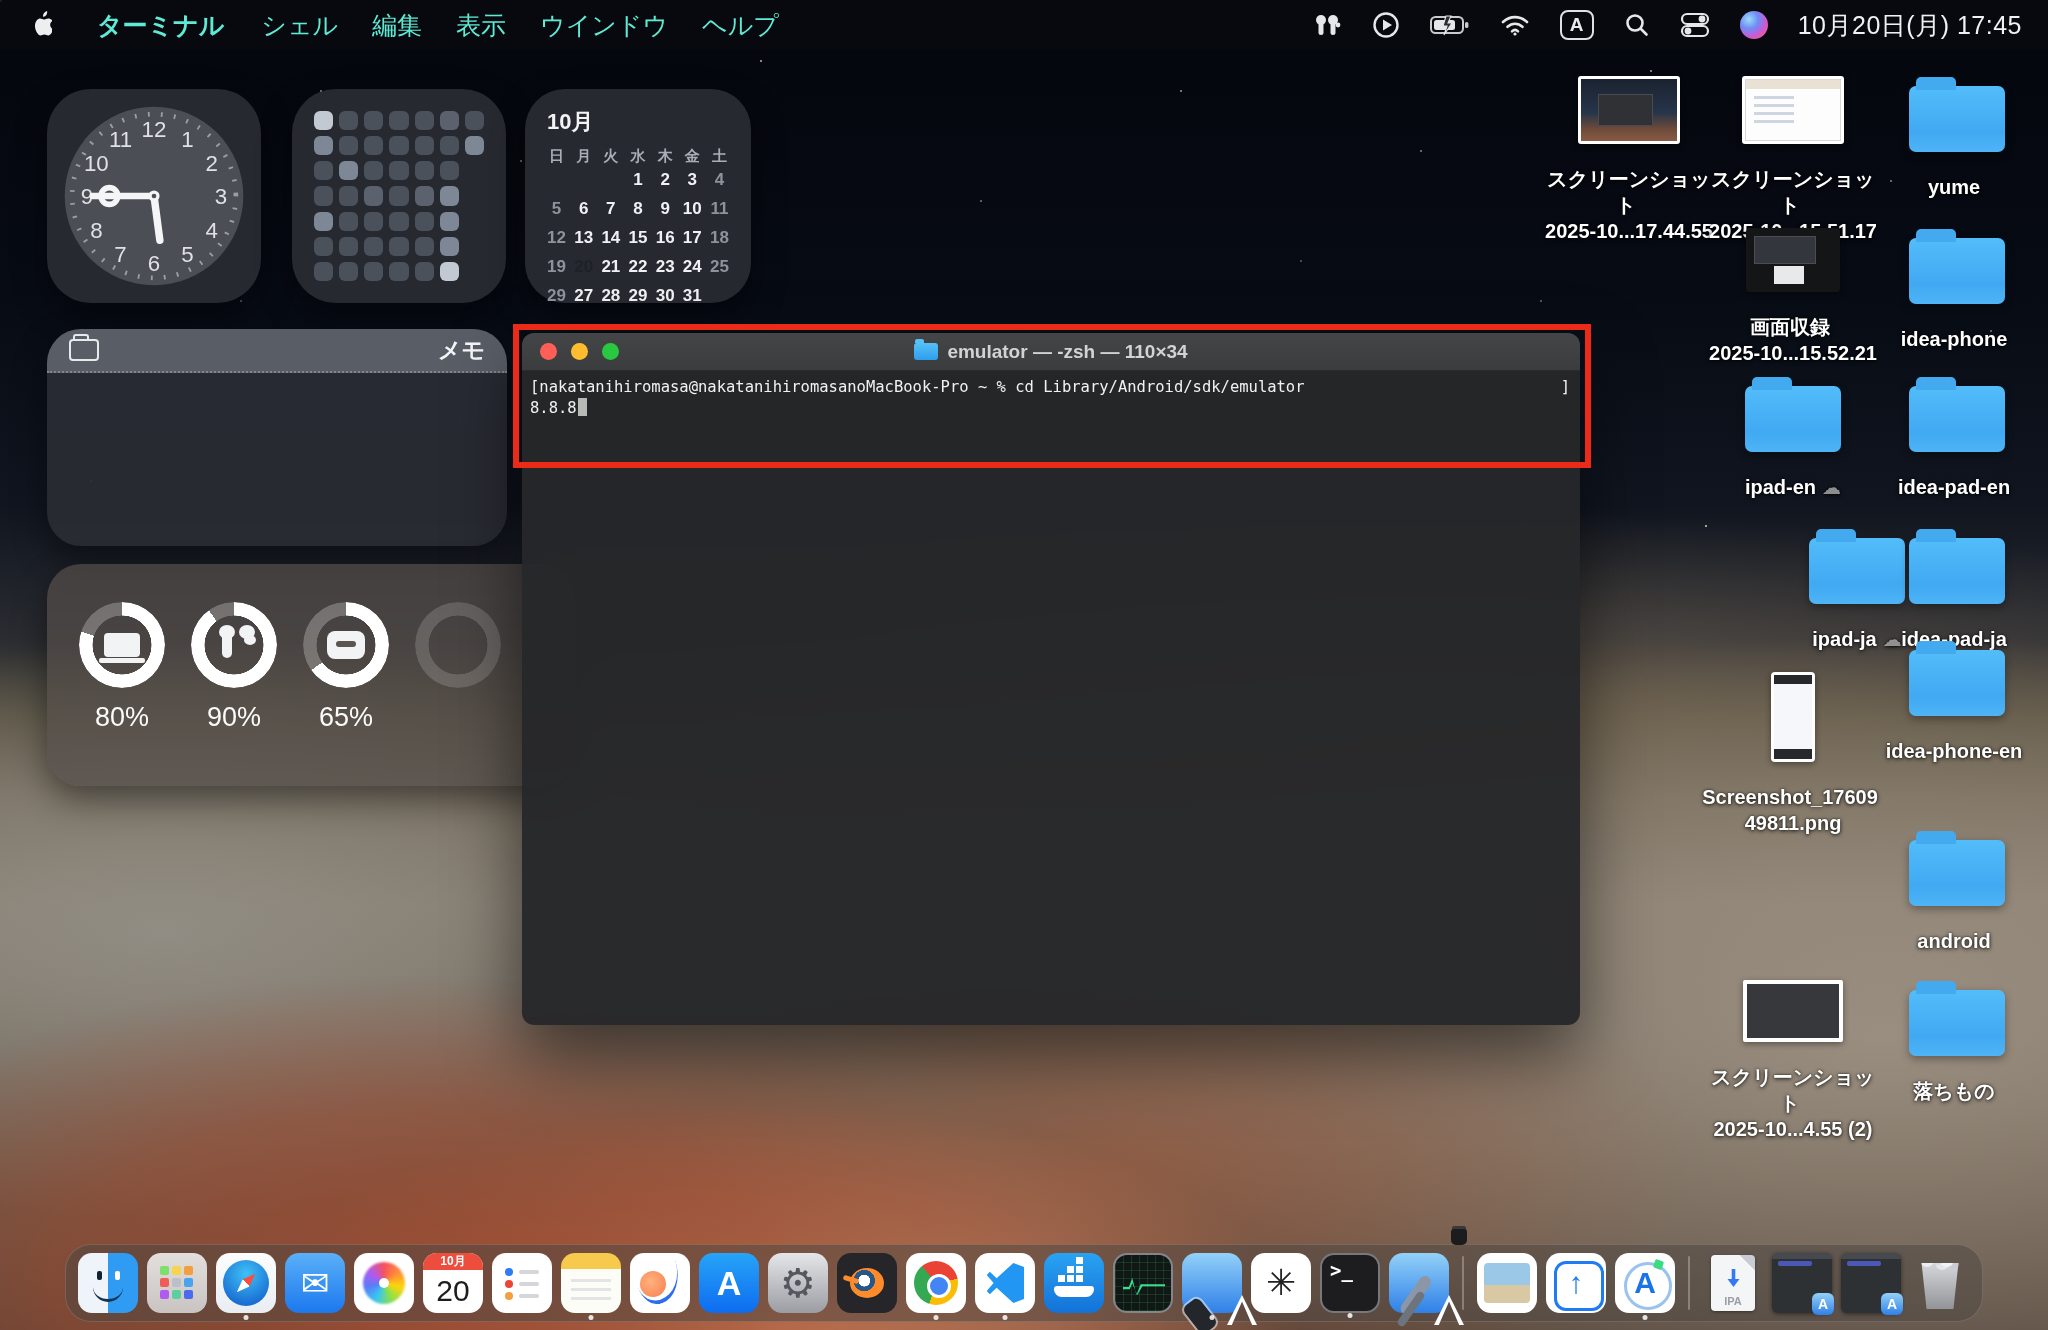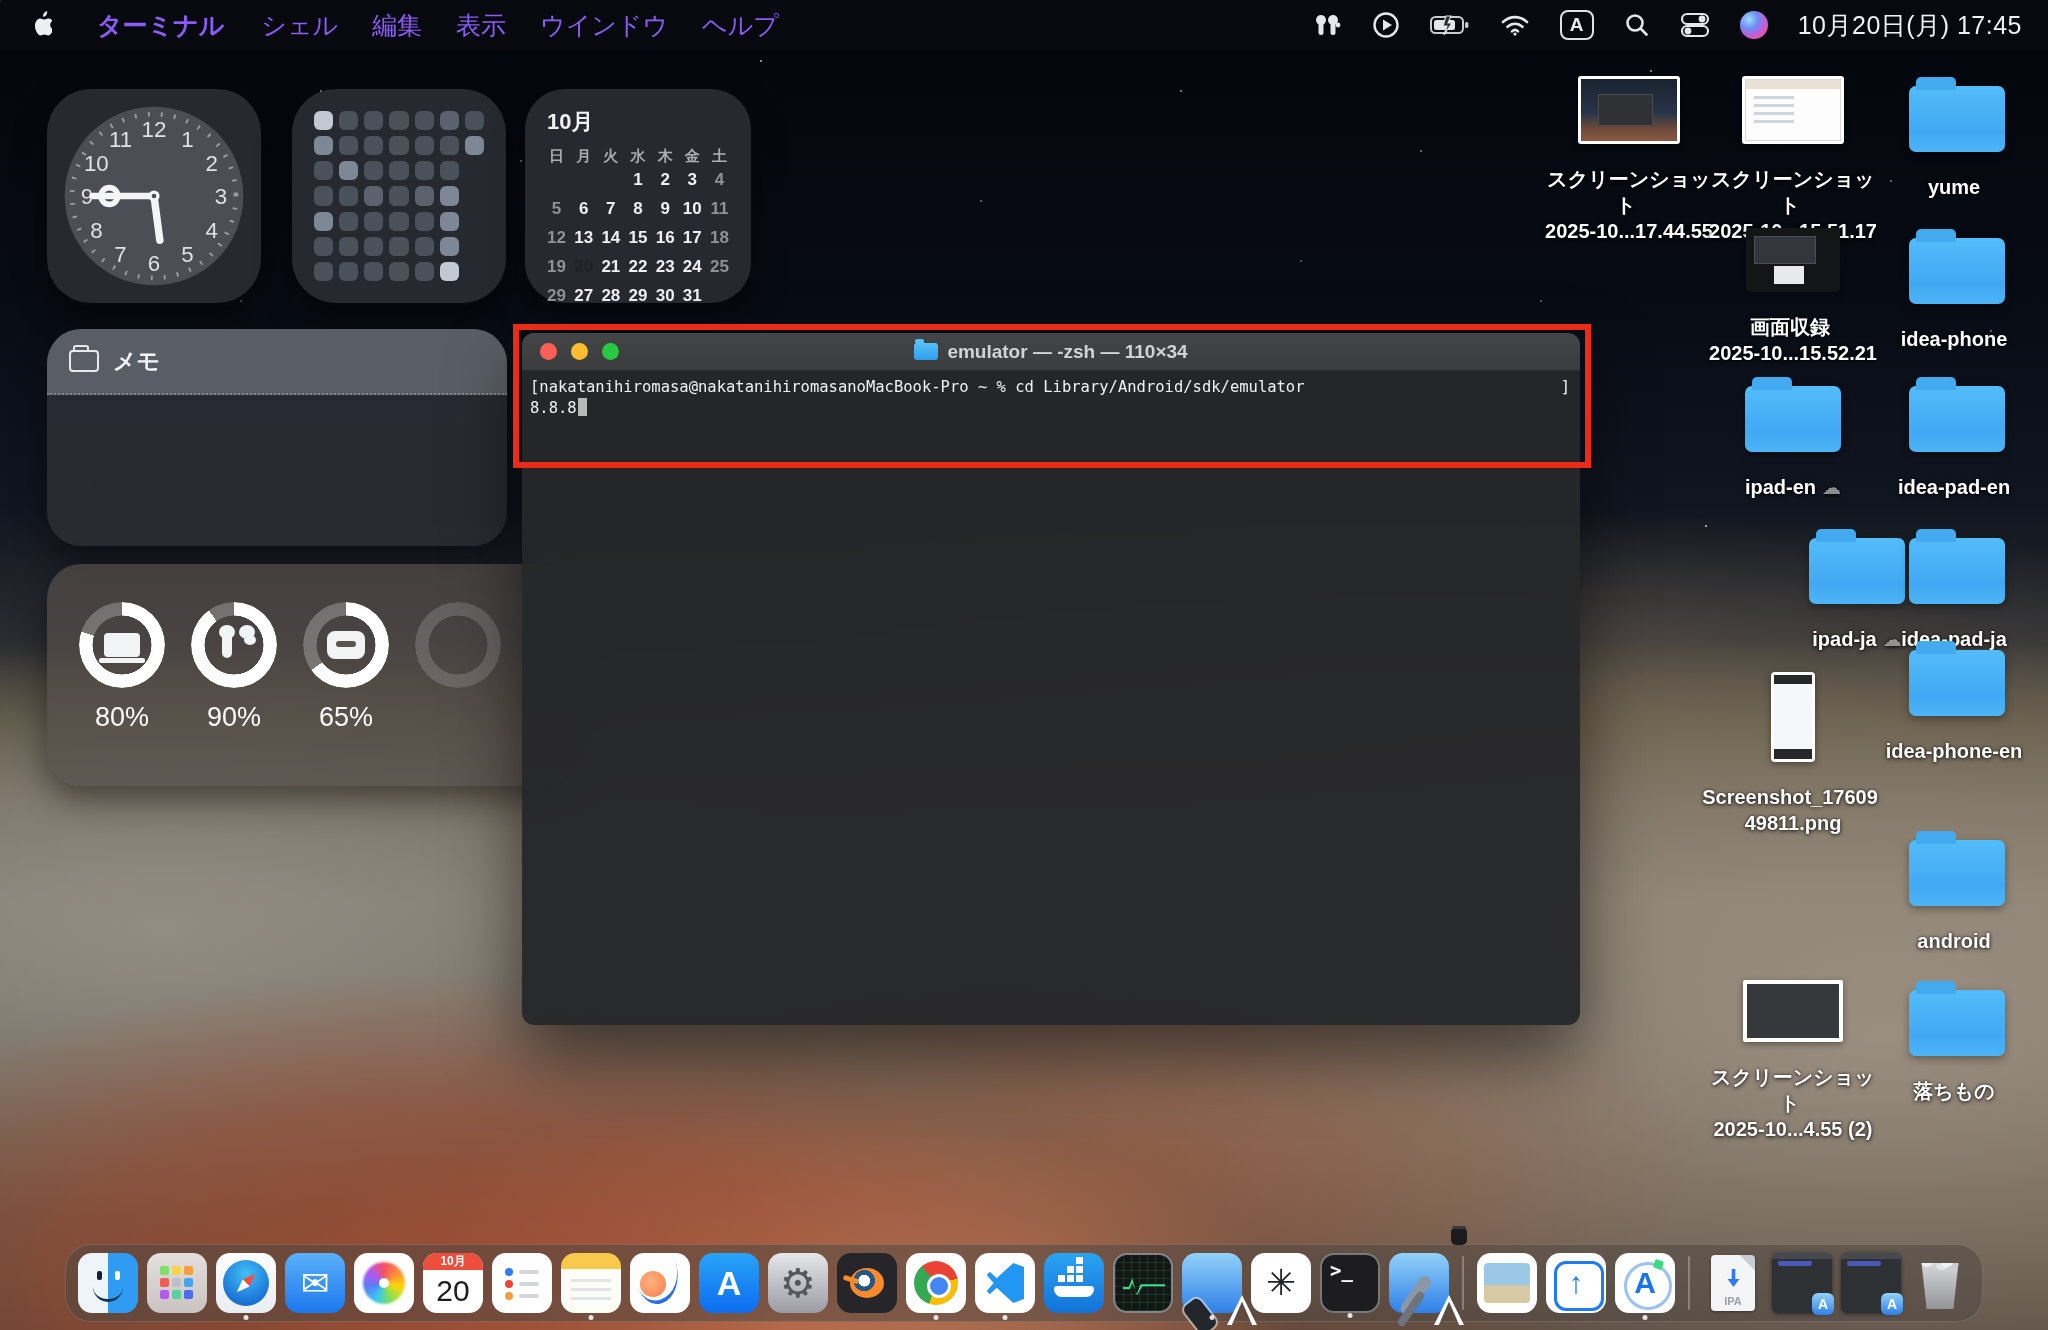--- a/index.html
+++ b/index.html
@@ -27,21 +27,21 @@
       240px 300px 0 rgba(255,255,255,.4), 90px 480px 0 rgba(255,255,255,.45),
       640px 260px 0 rgba(255,255,255,.35), 1540px 300px 0 rgba(255,255,255,.4),
       1840px 560px 0 rgba(255,255,255,.55), 1705px 525px 0 rgba(255,255,255,.8),
       460px 420px 0 rgba(255,255,255,.3), 1300px 260px 0 rgba(255,255,255,.35); }
 
   
   .menubar { position:absolute; top:0; left:0; width:2048px; height:50px;
     background:rgba(8,10,16,.88); display:flex; align-items:center; color:#e9e9ec; z-index:40; }
   .mb-left { display:flex; align-items:center; gap:0; padding-left:28px; }
   .apple { width:26px; height:30px; margin-right:26px; display:flex; align-items:center; }
-  .menu-item { font-size:25px; padding:0 17px; color:#8b5cf6; }
+  .menu-item { font-size:25px; padding:0 17px; color:#5eead4; }
   .menu-item:first-of-type { font-weight:700; padding-right:20px; }
   .mb-right { margin-left:auto; display:flex; align-items:center; gap:30px; padding-right:26px; }
   .sbicon { height:30px; display:flex; align-items:center; }
   .inputbox { width:34px; height:30px; border:2.5px solid #dfe1e5; border-radius:8px;
     display:flex; align-items:center; justify-content:center; font-size:19px; font-weight:700; color:#e9e9ec; }
   .siri { width:28px; height:28px; border-radius:50%;
     background:radial-gradient(circle at 32% 30%, #9adcf8 0%, #6f8df5 34%, #c95ad6 62%, #f05a8e 82%, #43c8f0 100%); }
   .clocktext { font-size:25px; color:#f0f1f3; letter-spacing:.5px; }
 
   
@@ -59,22 +59,22 @@
   #w-cal { left:525px; top:89px; width:226px; height:214px; padding:16px 18px 10px; border-radius:40px; }
   .cal-title { font-size:22px; font-weight:700; color:#f2f3f5; margin:2px 0 8px 4px; }
   .cal-grid { display:grid; grid-template-columns:repeat(7,1fr); row-gap:3px; }
   .cal-wd { text-align:center; font-size:15px; font-weight:700; color:#a9adb5; line-height:22px;}
   .cal-cell { text-align:center; font-size:17px; font-weight:700; color:#f0f1f4; line-height:26px; position:relative;}
   .cal-cell[data-we="true"] { color:#8e939b; font-weight:600; }
   .cal-cell[data-sel="true"] { color:#1e2126; }
   .cal-cell[data-sel="true"]::before { content:""; position:absolute; left:50%; top:50%;
     width:26px; height:26px; border-radius:50%; background:#f4f5f7; transform:translate(-50%,-50%); z-index:-1; }
   #w-notes { left:47px; top:329px; width:460px; height:217px; border-radius:34px; overflow:hidden; }
-  .notes-head { height:66px; background:#595e66; display:flex; align-items:center; gap:14px; padding:0 22px;
-    border-bottom:2px dotted rgba(255,255,255,.25); }
+  .notes-head { height:44px; background:#595e66; display:flex; align-items:center; padding:0 22px;
+    border-bottom:2px dotted rgba(255,255,255,.25);justify-content:space-between; }
   .folder-glyph { width:30px; height:22px; border:2.5px solid #e8e9ec; border-radius:4px; position:relative; }
   .folder-glyph::before { content:""; position:absolute; top:-7px; left:2px; width:12px; height:5px;
     border:2.5px solid #e8e9ec; border-bottom:none; border-radius:3px 3px 0 0; }
   .notes-title { font-size:23px; font-weight:700; color:#f4f5f7; }
   .notes-item { font-size:21px; color:#e8e9ec; padding:12px 24px 11px; border-bottom:1px solid rgba(255,255,255,.14); }
   .notes-item:last-child { border-bottom:none; }
   #w-batt { left:47px; top:564px; width:528px; height:222px; border-radius:34px;
     background:rgba(84,78,74,.72); display:flex; align-items:flex-start; gap:26px; padding:38px 0 0 32px; }
   .batt-col { width:86px; display:flex; flex-direction:column; align-items:center; gap:14px; }
   .ringwrap { position:relative; width:86px; height:86px; }

